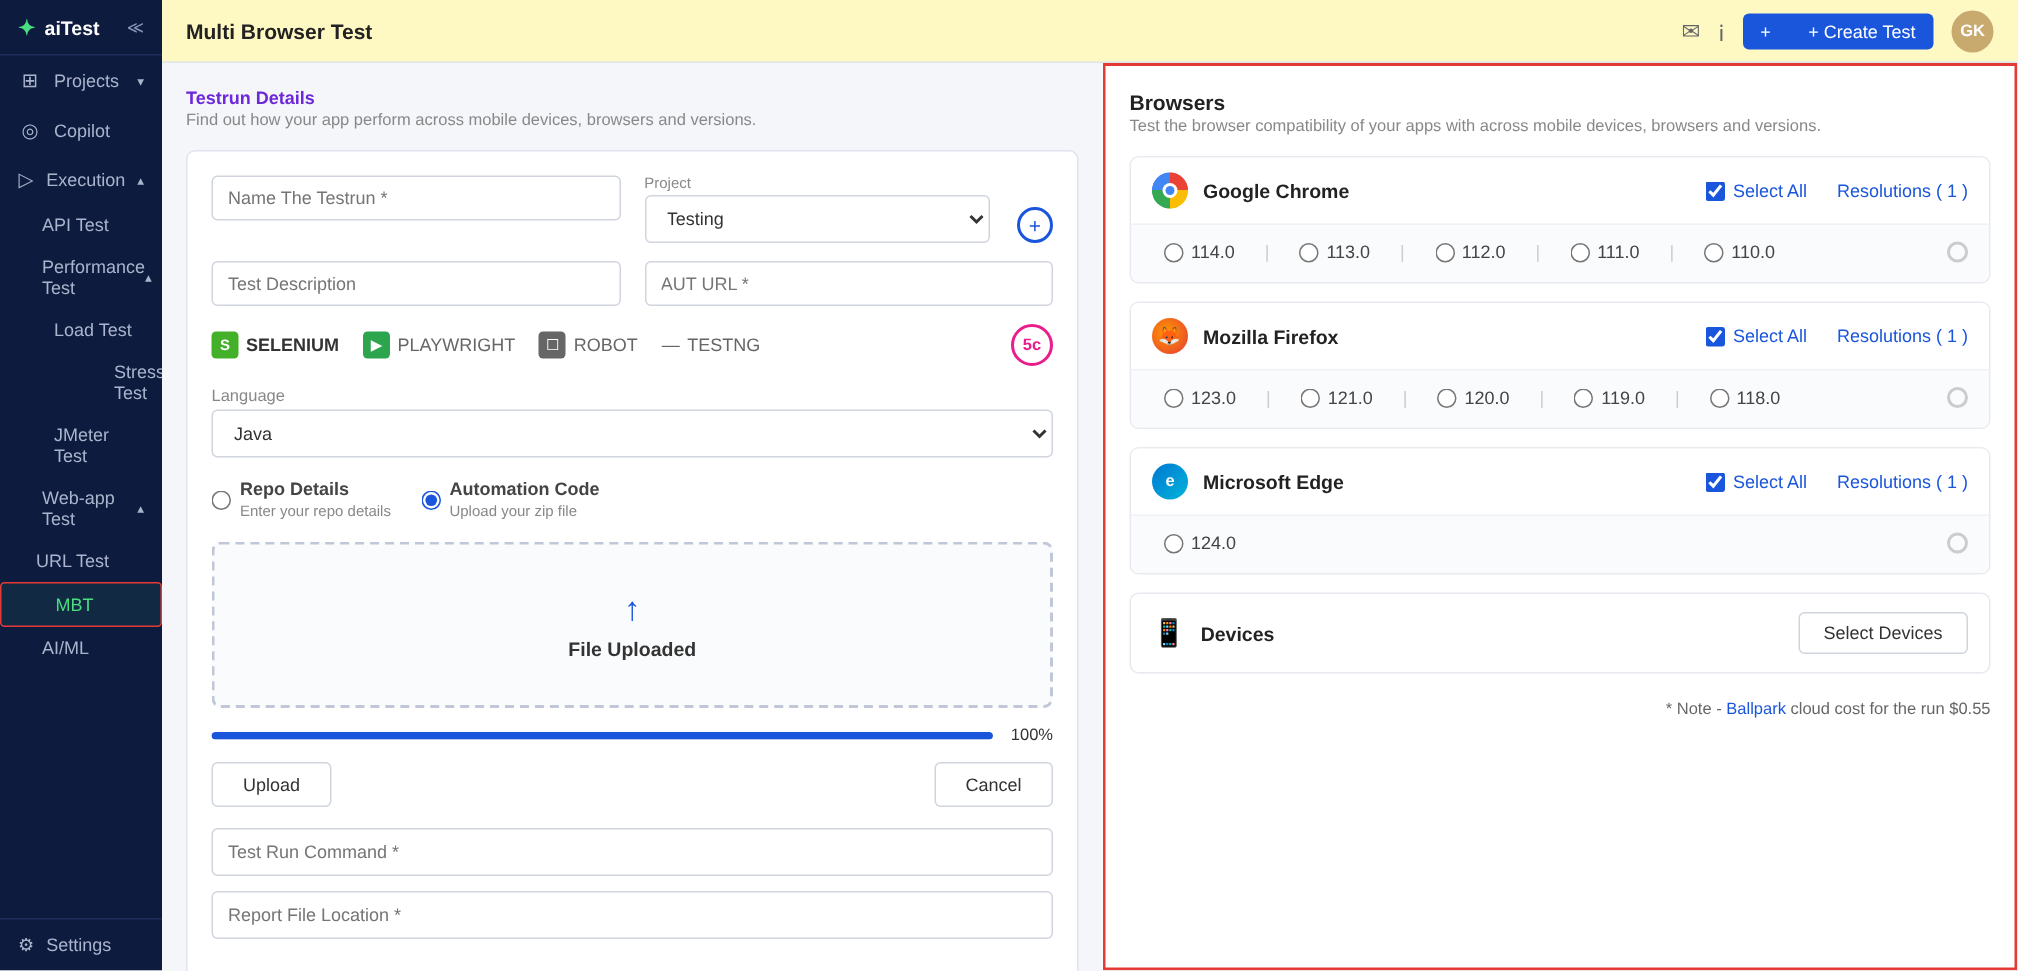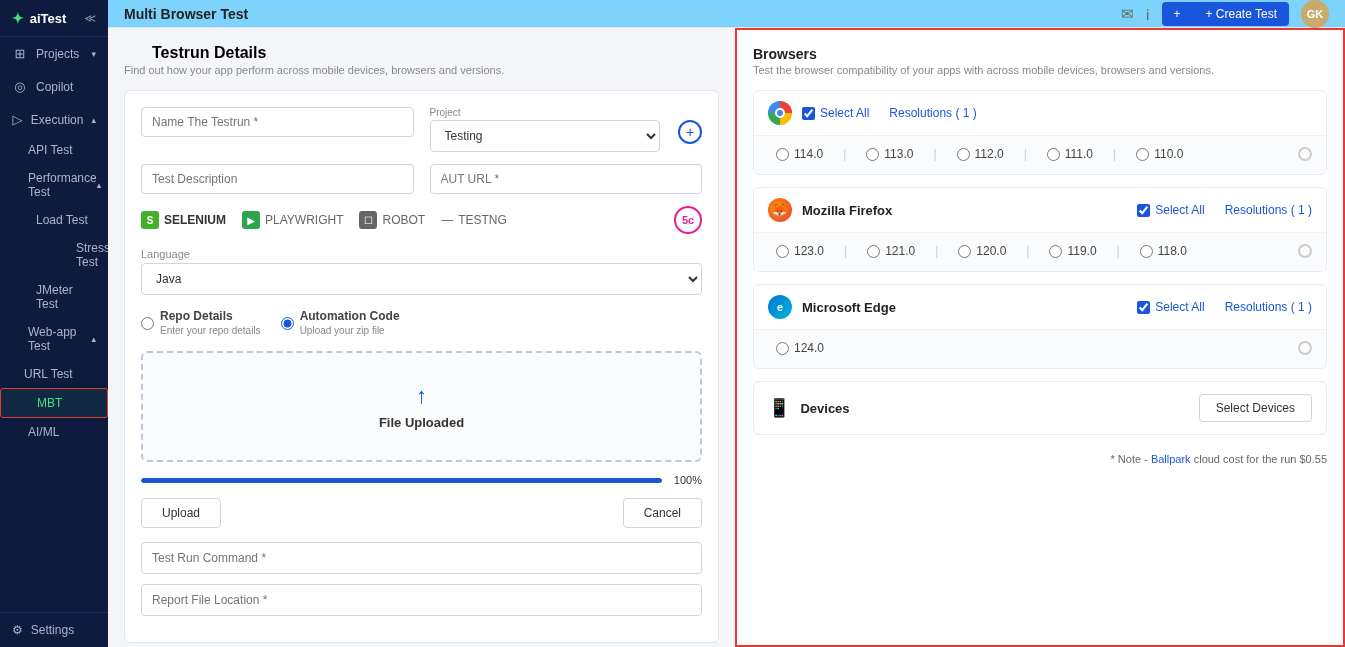--- a/index.html
+++ b/index.html
@@ -11,41 +11,41 @@
     .sidebar-item { display: flex; align-items: center; gap: 8px; padding: 9px 12px; cursor: pointer; color: #aab4cc; font-size: 12px; }
     .sidebar-item .item-icon { font-size: 13px; width: 16px; text-align: center; }
     .sidebar-sub-item { padding: 7px 12px 7px 28px; color: #aab4cc; font-size: 12px; cursor: pointer; }
     .sidebar-sub-item.active { color: #4ade80; background: rgba(74,222,128,0.08); border-left: 2px solid #4ade80; }
     .sidebar-settings { margin-top: auto; padding: 10px 12px; border-top: 1px solid #1e2d5a; display: flex; align-items: center; gap: 8px; color: #aab4cc; font-size: 12px; cursor: pointer; }
 
     
     .main { flex: 1; display: flex; flex-direction: column; overflow: hidden; }
 
     
-    .topbar { background: #7dd3fc; border-bottom: 1px solid #e0e4ed; padding: 0 16px; height: 28px; display: flex; align-items: center; gap: 10px; }
+    .topbar { background: #fef9c3; border-bottom: 1px solid #e0e4ed; padding: 0 16px; height: 42px; display: flex; align-items: center; gap: 10px; }
     .topbar-title { font-size: 14px; font-weight: 600; color: #222; flex: 1; }
     .topbar-icons { display: flex; align-items: center; gap: 12px; margin-left: auto; }
     .topbar-icon { color: #666; cursor: pointer; font-size: 15px; }
     .create-test-btn { background: #1a56db; color: #fff; border: none; border-radius: 4px; padding: 5px 12px; font-size: 12px; cursor: pointer; display: flex; align-items: center; gap: 5px; }
     .user-avatar { width: 28px; height: 28px; border-radius: 50%; background: #c8a96e; display: flex; align-items: center; justify-content: center; color: #fff; font-size: 11px; font-weight: 700; }
 
     
     .content-area { display: flex; flex: 1; overflow: hidden; }
 
     
     .left-panel { flex: 1; padding: 16px; overflow-y: auto; background: #f5f6fa; }
-    .panel-title { font-size: 16px; font-weight: 700; color: #000000; margin-bottom: 2px; margin-left: 28px; }
+    .panel-title { font-size: 12px; font-weight: 700; color: #6d28d9; margin-bottom: 2px; }
     .panel-subtitle { font-size: 11px; color: #888; margin-bottom: 14px; }
 
     .form-card { background: #fff; border-radius: 6px; padding: 16px; margin-bottom: 14px; border: 1px solid #e0e4ed; }
 
     .form-row { display: flex; gap: 16px; margin-bottom: 12px; }
     .form-group { flex: 1; }
     .form-input { width: 100%; border: 1px solid #d0d4dd; border-radius: 4px; padding: 7px 10px; font-size: 12px; color: #333; background: #fff; outline: none; }
-    .form-select-wrapper { display: flex; align-items: flex-start; gap: 18px; }
+    .form-select-wrapper { display: flex; align-items: flex-end; gap: 18px; }
     .form-select { flex: 1; border: 1px solid #d0d4dd; border-radius: 4px; padding: 7px 10px; font-size: 12px; color: #333; background: #fff; outline: none; }
     .add-btn { width: 24px; height: 24px; border-radius: 50%; border: 2px solid #1a56db; background: transparent; color: #1a56db; font-size: 14px; cursor: pointer; display: flex; align-items: center; justify-content: center; }
 
     
     .framework-tabs { display: flex; gap: 16px; align-items: center; margin-bottom: 14px; }
     .framework-tab { display: flex; align-items: center; gap: 5px; font-size: 12px; color: #666; cursor: pointer; padding: 4px 0; }
     .framework-tab.active { color: #333; font-weight: 600; }
     .framework-tab .tab-icon { width: 18px; height: 18px; border-radius: 3px; display: flex; align-items: center; justify-content: center; font-size: 10px; }
     .selenium-icon { background: #43b02a; color: #fff; }
     .playwright-icon { background: #2da44e; color: #fff; }
@@ -314,20 +314,21 @@
       <div class="browsers-title">Browsers</div>
       <div class="browsers-subtitle">Test the browser compatibility of your apps with across mobile devices, browsers and versions.</div>
 
       <div class="browser-card">
         <div class="browser-header">
           <div class="browser-logo chrome-logo" style="width:24px;height:24px;position:relative;overflow:hidden;">
             <div style="position:absolute;inset:0;border-radius:50%;background:conic-gradient(#ea4335 0deg 90deg,#fbbc04 90deg 180deg,#34a853 180deg 270deg,#4285f4 270deg 360deg);"></div>
             <div style="position:absolute;inset:7px;border-radius:50%;background:#fff;"></div>
             <div style="position:absolute;inset:9px;border-radius:50%;background:#4285f4;"></div>
           </div>
+          <span class="browser-name">Google Chrome</span>
           <label class="select-all-cb">
             <input type="checkbox" checked="" style=""> Select All
           </label>
           <a class="resolutions-link">Resolutions ( 1 )</a>
         </div>
         <div class="browser-versions">
           <div class="version-item"><input type="radio" name="chrome" class="version-radio" style=""> 114.0</div>
           <span class="version-divider">|</span>
           <div class="version-item"><input type="radio" name="chrome" class="version-radio" style=""> 113.0</div>
           <span class="version-divider">|</span>

